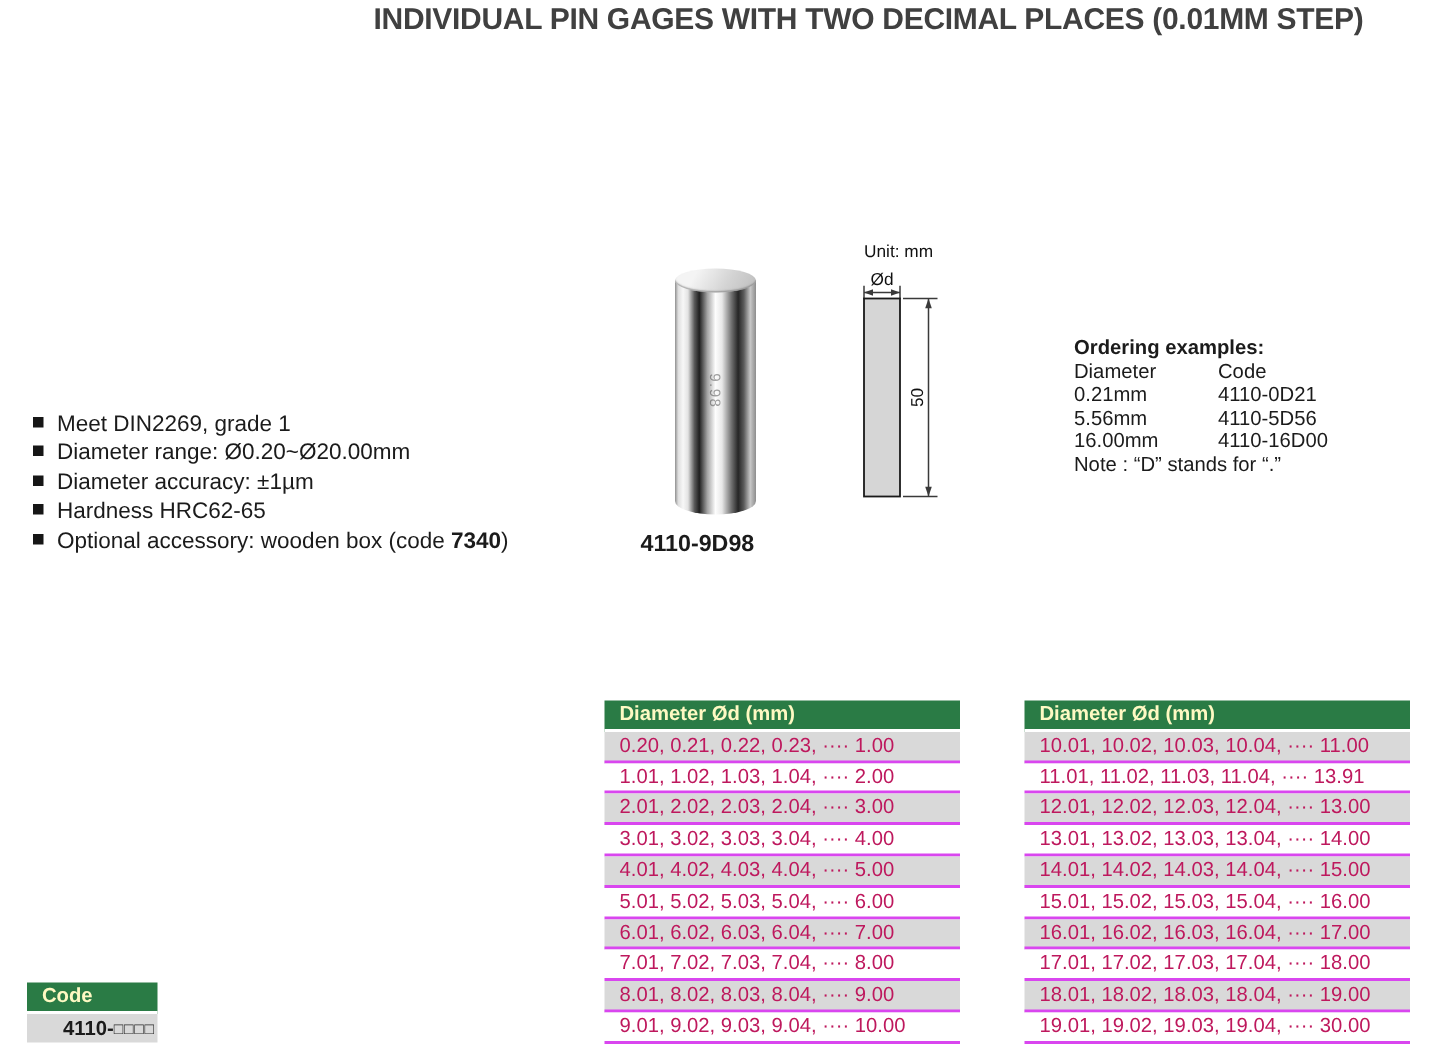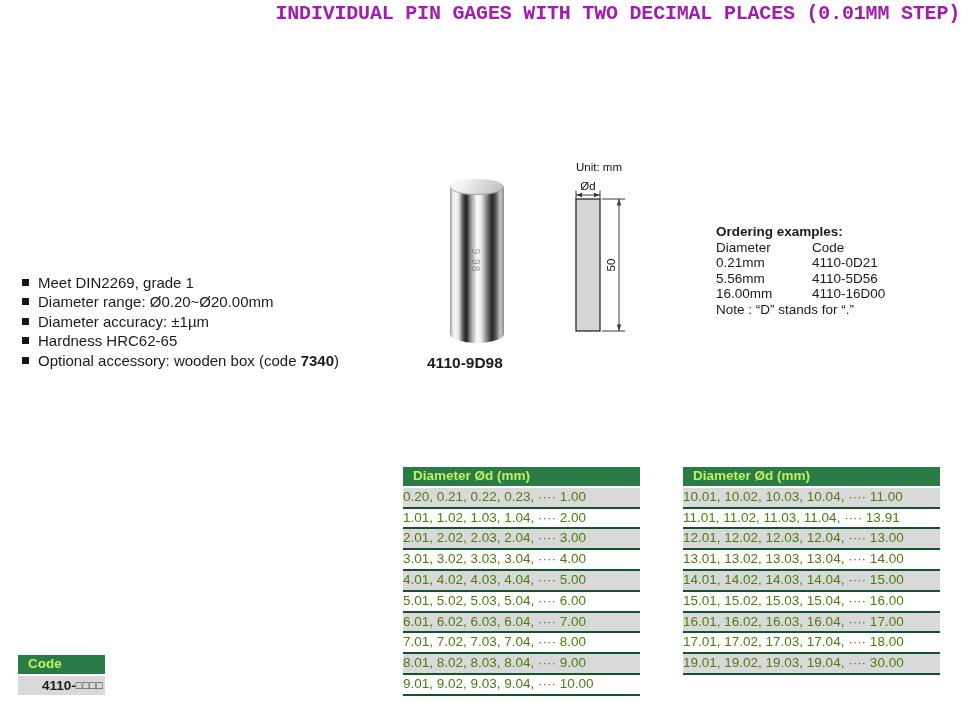--- a/index.html
+++ b/index.html
@@ -4,22 +4,22 @@
 <style>
   html,body { margin:0; padding:0; background:#ffffff; }
   .page {
     position:relative; width:961px; height:703px; background:#ffffff;
     font-family:"Liberation Sans", sans-serif; color:#1b1b1b; overflow:hidden;
   }
 
   
   .title {
     position:absolute; left:198px; top:2px; width:762px; margin:0;
-    text-align:right; font-size:20px; font-weight:bold; color:#a21caf;
-    letter-spacing:-0.2px; white-space:nowrap;font-family:Liberation Mono, monospace;
+    text-align:center; font-size:20px; font-weight:bold; color:#404040;
+    letter-spacing:-0.2px; white-space:nowrap;
   }
 
   
   .features { position:absolute; left:10px; top:261px; margin:12px; padding:0; list-style:none; font-size:15px; }
   .features li { height:19.4px; line-height:19.4px; white-space:nowrap; }
   .bullet { display:inline-block; width:7px; height:7px; background:#161616; margin-right:9px; vertical-align:2px; }
   .bold { font-weight:bold; }
 
   
   .pin {
@@ -50,27 +50,27 @@
   
   .ordering { position:absolute; left:716px; top:224px; font-size:13.5px; line-height:15.6px; white-space:nowrap; }
   .ord-head { font-weight:bold; }
   .ord-d { display:inline-block; width:96px; }
 
   
   .dtable { position:absolute; font-size:13.5px; }
   .t1 { left:403px; top:467px; width:237px; }
   .t2 { left:683px; top:467px; width:257px; }
   .thead {
-    background:#2a7b45; color:#bef264; font-weight:bold;
+    background:#2a7b45; color:#fef9c3; font-weight:bold;
     height:18.8px; line-height:18.8px; padding-left:10px;
     border-bottom:2px solid #ffffff; white-space:nowrap;
   }
   .trow {
-    height:18.8px; line-height:18.8px; 
-    border-bottom:2px solid #14532d; background:#ffffff; white-space:nowrap; color:#4d7c0f;
+    height:18.8px; line-height:18.8px; padding-left:10px;
+    border-bottom:2px solid #d946ef; background:#ffffff; white-space:nowrap; color:#be185d;
   }
   .dtable > div:nth-child(even) { background:#d9d9d9; }
 
   
   .codebox { position:absolute; left:18px; top:655px; width:87px; font-size:13.5px; }
   .codeval { background:#d9d9d9; height:19px; line-height:19px; padding-left:24px; font-weight:bold; white-space:nowrap; }
   .codeval .sq { font-weight:normal; font-size:10.5px; letter-spacing:0.5px; color:#2a2a2a; position:relative; top:-1px; }
 </style>
 </head>
 <body>
@@ -139,20 +139,21 @@
   <div class="dtable t2">
     <div class="thead">Diameter Ød (mm)</div>
     <div class="trow">10.01, 10.02, 10.03, 10.04, ···· 11.00</div>
     <div class="trow">11.01, 11.02, 11.03, 11.04, ···· 13.91</div>
     <div class="trow">12.01, 12.02, 12.03, 12.04, ···· 13.00</div>
     <div class="trow">13.01, 13.02, 13.03, 13.04, ···· 14.00</div>
     <div class="trow">14.01, 14.02, 14.03, 14.04, ···· 15.00</div>
     <div class="trow">15.01, 15.02, 15.03, 15.04, ···· 16.00</div>
     <div class="trow">16.01, 16.02, 16.03, 16.04, ···· 17.00</div>
     <div class="trow">17.01, 17.02, 17.03, 17.04, ···· 18.00</div>
+    <div class="trow">18.01, 18.02, 18.03, 18.04, ···· 19.00</div>
     <div class="trow">19.01, 19.02, 19.03, 19.04, ···· 30.00</div>
   </div>
 
   <div class="codebox">
     <div class="thead">Code</div>
     <div class="codeval"><span>4110-</span><span class="sq">□□□□</span></div>
   </div>
 
 </div>
 

